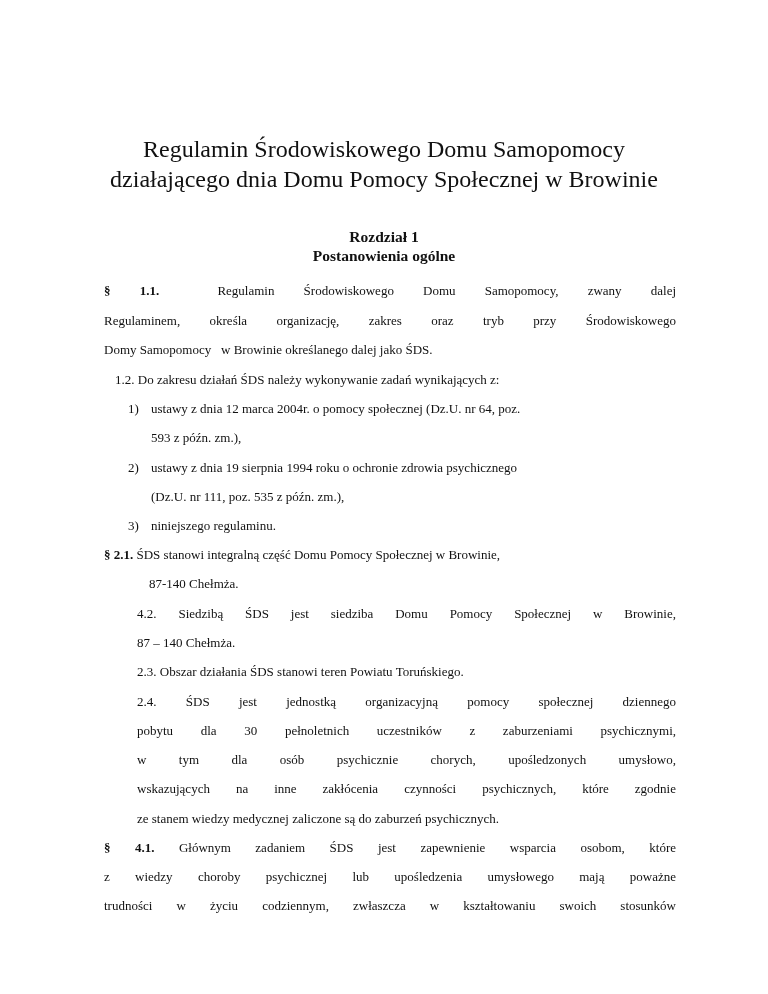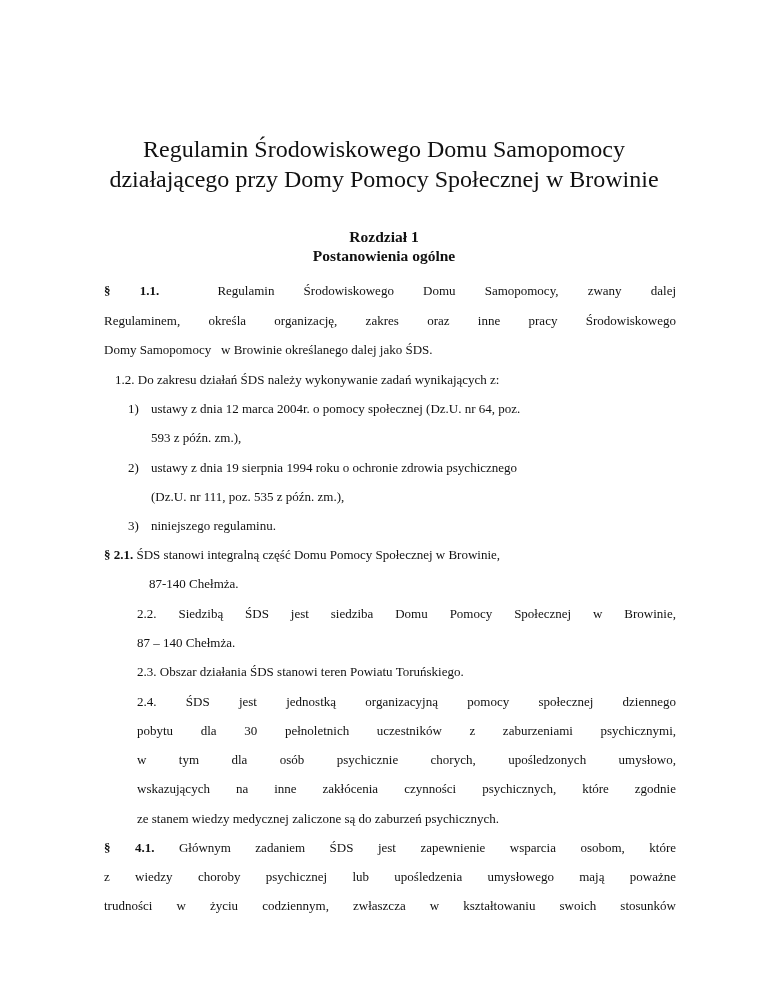--- a/index.html
+++ b/index.html
@@ -10,46 +10,46 @@
   .chap { font-weight: bold; font-size: 15.5px; left: 0; width: 768px; }
   .p { font-size: 13px; }
   .just { text-align: justify; text-align-last: justify; white-space: normal; }
   b { font-weight: bold; }
 </style>
 </head>
 <body>
 
 <div>
   <div class="abs title" style="top:136px">Regulamin Środowiskowego Domu Samopomocy</div>
-  <div class="abs title" style="top:166px">działającego  przy Domy Pomocy Społecznej w Browinie</div>
+  <div class="abs title" style="top:166px">działającego  dnia Domu Pomocy Społecznej w Browinie</div>
 
   <div class="abs chap" style="top:228px">Rozdział 1</div>
   <div class="abs chap" style="top:247px">Postanowienia ogólne</div>
 
   <div class="abs p just" style="top:283px;left:104px;width:572px"><b>§ 1.1.</b>&nbsp; <span>Regulamin Środowiskowego Domu Samopomocy, zwany dalej</span></div>
-  <div class="abs p just" style="top:313px;left:104px;width:572px">Regulaminem, określa organizację, zakres oraz inne pracy Środowiskowego</div>
+  <div class="abs p just" style="top:313px;left:104px;width:572px">Regulaminem, określa organizację, zakres oraz tryb przy Środowiskowego</div>
   <div class="abs p" style="top:342px;left:104px;white-space:pre">Domy Samopomocy   w Browinie określanego dalej jako ŚDS.</div>
 
   <div class="abs p" style="top:372px;left:115px">1.2. Do zakresu działań ŚDS należy wykonywanie zadań wynikających z:</div>
 
   <div class="abs p" style="top:401px;left:128px">1)</div>
   <div class="abs p" style="top:401px;left:151px">ustawy z dnia 12 marca 2004r. o pomocy społecznej (Dz.U. nr 64, poz.</div>
   <div class="abs p" style="top:430px;left:151px">593 z późn. zm.),</div>
 
   <div class="abs p" style="top:460px;left:128px">2)</div>
   <div class="abs p" style="top:460px;left:151px">ustawy z dnia 19 sierpnia 1994 roku o ochronie zdrowia psychicznego</div>
   <div class="abs p" style="top:489px;left:151px">(Dz.U. nr 111, poz. 535 z późn. zm.),</div>
 
   <div class="abs p" style="top:518px;left:128px">3)</div>
   <div class="abs p" style="top:518px;left:151px">niniejszego regulaminu.</div>
 
   <div class="abs p" style="top:547px;left:104px"><b>§ 2.1.</b> <span>ŚDS stanowi integralną część Domu Pomocy Społecznej w Browinie,</span></div>
   <div class="abs p" style="top:576px;left:149px">87-140 Chełmża.</div>
 
-  <div class="abs p just" style="top:606px;left:137px;width:539px">2.2. Siedzibą ŚDS jest siedziba Domu Pomocy Społecznej w Browinie,</div>
+  <div class="abs p just" style="top:606px;left:137px;width:539px">4.2. Siedzibą ŚDS jest siedziba Domu Pomocy Społecznej w Browinie,</div>
   <div class="abs p" style="top:635px;left:137px">87 – 140 Chełmża.</div>
 
   <div class="abs p" style="top:664px;left:137px">2.3. Obszar działania ŚDS stanowi teren Powiatu Toruńskiego.</div>
 
   <div class="abs p just" style="top:694px;left:137px;width:539px">2.4. ŚDS jest jednostką organizacyjną pomocy społecznej dziennego</div>
   <div class="abs p just" style="top:723px;left:137px;width:539px">pobytu dla 30 pełnoletnich uczestników z zaburzeniami psychicznymi,</div>
   <div class="abs p just" style="top:752px;left:137px;width:539px">w tym dla osób psychicznie chorych, upośledzonych umysłowo,</div>
   <div class="abs p just" style="top:781px;left:137px;width:539px">wskazujących na inne zakłócenia czynności psychicznych, które zgodnie</div>
   <div class="abs p" style="top:811px;left:137px">ze stanem wiedzy medycznej zaliczone są do zaburzeń psychicznych.</div>
 

